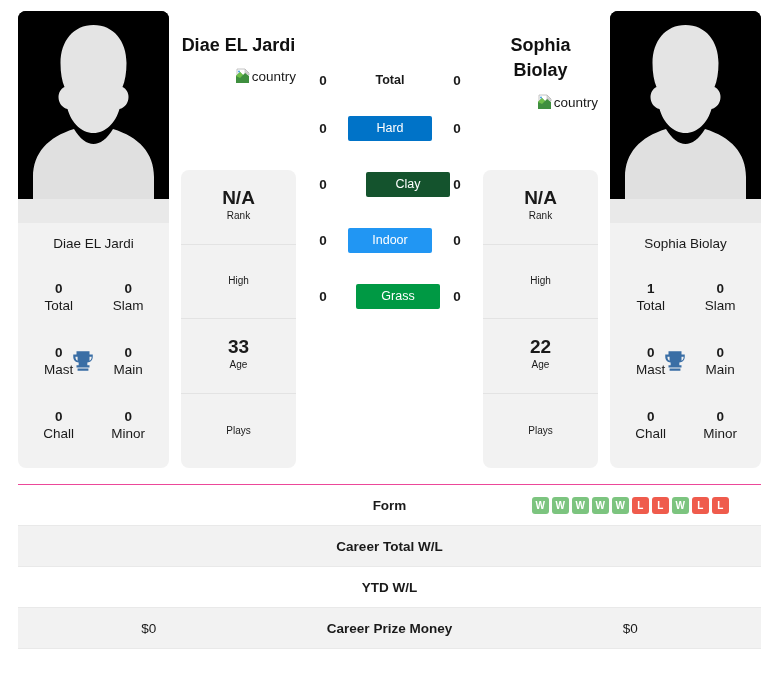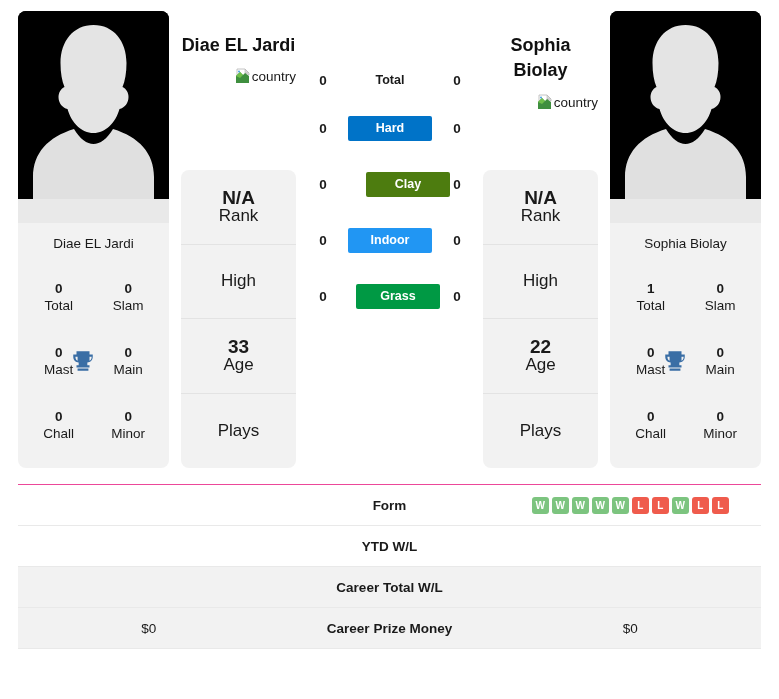--- a/index.html
+++ b/index.html
@@ -105,21 +105,21 @@
   }
   .info-row:last-child { border-bottom: none; }
   .info-val {
     font-size: 19px;
     font-weight: 700;
     line-height: 18px;
     min-height: 0;
   }
   .info-val:empty { display: none; }
   .info-lbl {
-    font-size: 17px;
+    font-size: 10px;
     font-weight: 400;
     line-height: 18px;
   }
 
   
   .pname {
     position: absolute;
     font-size: 18px;
     font-weight: 700;
     text-align: center;
@@ -166,21 +166,21 @@
     font-size: 13.5px;
     font-weight: 700;
     color: #1a1a1a;
   }
   .spill {
     width: 84px;
     height: 25px;
     line-height: 25px;
     text-align: center;
     font-size: 12.5px;
-    font-weight: 700;
+    font-weight: 400;
     color: #ffffff;
     border-radius: 2px;
   }
   .spill.plain {
     color: #1a1a1a;
     background: transparent;
     font-weight: 700;
     font-size: 12.5px;
   }
 
@@ -387,21 +387,21 @@
         <div class="spill plain">Total</div>
         <span class="sval">0</span>
       </div>
       <div class="srow">
         <span class="sval">0</span>
         <div class="spill" style="background: rgb(0, 115, 200);">Hard</div>
         <span class="sval">0</span>
       </div>
       <div class="srow">
         <span class="sval">0</span>
-        <div class="spill" style="background: #4d7c0f; margin-left: 36px;">Clay</div>
+        <div class="spill" style="background: #14532d; margin-left: 36px;">Clay</div>
         <span class="sval">0</span>
       </div>
       <div class="srow">
         <span class="sval">0</span>
         <div class="spill" style="background: rgb(33, 150, 243);">Indoor</div>
         <span class="sval">0</span>
       </div>
       <div class="srow">
         <span class="sval">0</span>
         <div class="spill" style="background: rgb(0, 153, 68); margin-left: 16px;">Grass</div>
@@ -421,28 +421,28 @@
         <span class="badge w">W</span>
         <span class="badge w">W</span>
         <span class="badge w">W</span>
         <span class="badge l">L</span>
         <span class="badge l">L</span>
         <span class="badge w">W</span>
         <span class="badge l">L</span>
         <span class="badge l">L</span>
       </div>
     </div>
+    <div class="trow alt">
+      <div class="tleft"></div>
+      <div class="tlabel">Career Total W/L</div>
+      <div class="tright"></div>
+    </div>
     <div class="trow">
       <div class="tleft"></div>
       <div class="tlabel">YTD W/L</div>
       <div class="tright"></div>
     </div>
     <div class="trow alt">
-      <div class="tleft"></div>
-      <div class="tlabel">Career Total W/L</div>
-      <div class="tright"></div>
-    </div>
-    <div class="trow alt">
       <div class="tleft">$0</div>
       <div class="tlabel">Career Prize Money</div>
       <div class="tright">$0</div>
     </div>
   </div>
 
 </body></html>

